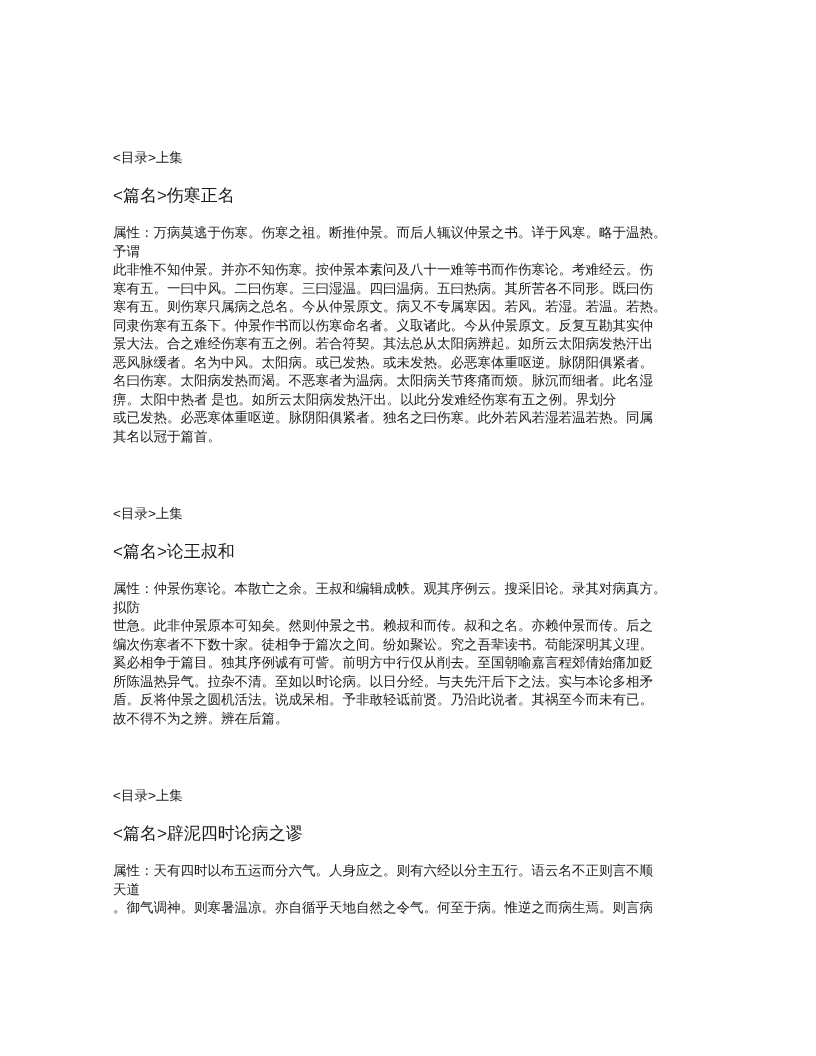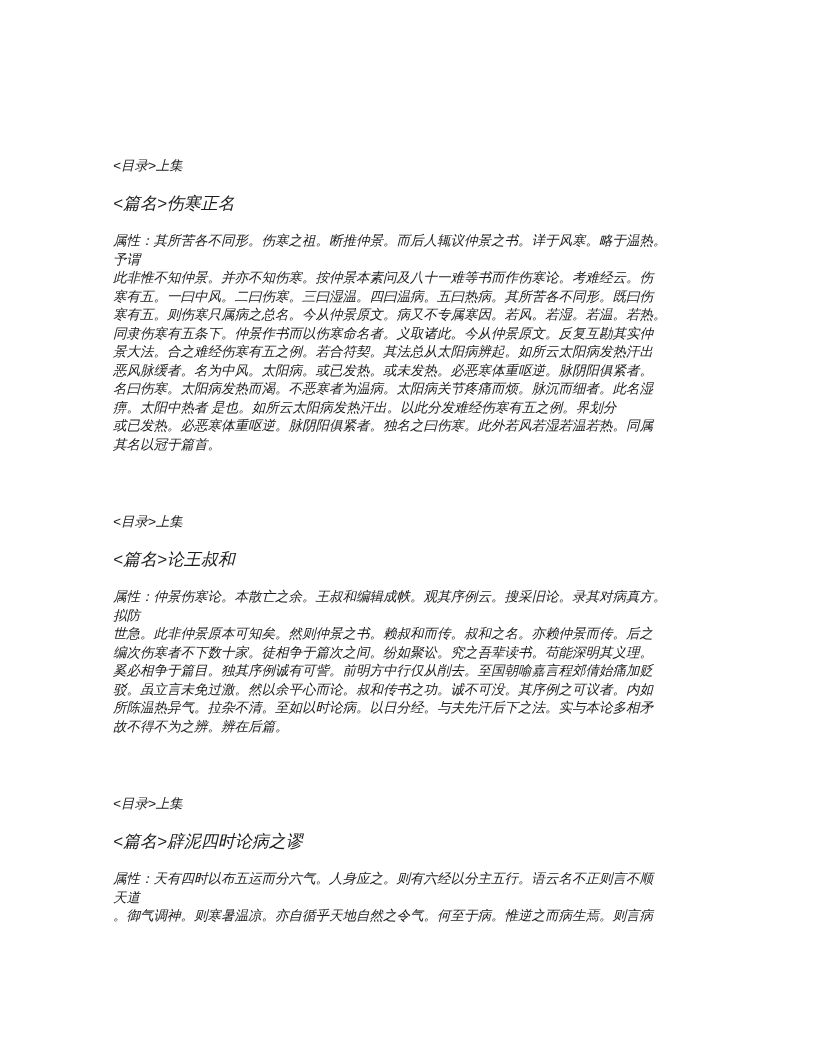--- a/index.html
+++ b/index.html
@@ -10,23 +10,22 @@
   body {
     width: 816px;
     height: 1056px;
     position: relative;
     font-family: "Liberation Sans", "DejaVu Sans", sans-serif;
     color: #1a1a1a;
   }
   .page {
     position: absolute;
     left: 113px;
-    top: 156px;
+    top: 148px;
     width: 620px;
-    font-style: italic;
   }
   .section {
     margin: 0 0 58px 0;
   }
   .toc-line {
     font-size: 13.5px;
     line-height: 19px;
     white-space: pre-wrap;
     margin-bottom: 19px;
   }
@@ -44,21 +43,21 @@
 </style>
 </head>
 <body>
 
 <div class="page">
 
   <div class="section">
     <div class="toc-line">&lt;目录&gt;上集</div>
     <div class="title-line">&lt;篇名&gt;伤寒正名</div>
     <div class="paragraph">
-        <div class="line">属性：其所苦各不同形。伤寒之祖。断推仲景。而后人辄议仲景之书。详于风寒。略于温热。</div>
+        <div class="line">属性：万病莫逃于伤寒。伤寒之祖。断推仲景。而后人辄议仲景之书。详于风寒。略于温热。</div>
         <div class="line">予谓</div>
         <div class="line">此非惟不知仲景。并亦不知伤寒。按仲景本素问及八十一难等书而作伤寒论。考难经云。伤</div>
         <div class="line">寒有五。一曰中风。二曰伤寒。三曰湿温。四曰温病。五曰热病。其所苦各不同形。既曰伤</div>
         <div class="line">寒有五。则伤寒只属病之总名。今从仲景原文。病又不专属寒因。若风。若湿。若温。若热。</div>
         <div class="line">同隶伤寒有五条下。仲景作书而以伤寒命名者。义取诸此。今从仲景原文。反复互勘其实仲</div>
         <div class="line">景大法。合之难经伤寒有五之例。若合符契。其法总从太阳病辨起。如所云太阳病发热汗出</div>
         <div class="line">恶风脉缓者。名为中风。太阳病。或已发热。或未发热。必恶寒体重呕逆。脉阴阳俱紧者。</div>
         <div class="line">名曰伤寒。太阳病发热而渴。不恶寒者为温病。太阳病关节疼痛而烦。脉沉而细者。此名湿</div>
         <div class="line">痹。太阳中热者 是也。如所云太阳病发热汗出。以此分发难经伤寒有五之例。界划分</div>
         <div class="line">或已发热。必恶寒体重呕逆。脉阴阳俱紧者。独名之曰伤寒。此外若风若湿若温若热。同属</div>
@@ -68,22 +67,22 @@
 
   <div class="section">
     <div class="toc-line">&lt;目录&gt;上集</div>
     <div class="title-line">&lt;篇名&gt;论王叔和</div>
     <div class="paragraph">
         <div class="line">属性：仲景伤寒论。本散亡之余。王叔和编辑成帙。观其序例云。搜采旧论。录其对病真方。</div>
         <div class="line">拟防</div>
         <div class="line">世急。此非仲景原本可知矣。然则仲景之书。赖叔和而传。叔和之名。亦赖仲景而传。后之</div>
         <div class="line">编次伤寒者不下数十家。徒相争于篇次之间。纷如聚讼。究之吾辈读书。苟能深明其义理。</div>
         <div class="line">奚必相争于篇目。独其序例诚有可訾。前明方中行仅从削去。至国朝喻嘉言程郊倩始痛加贬</div>
-        <div class="line">驳。虽立言未免过激。然以余平心而论。叔和传书之功。诚不可没。其序例之可议者。内如</div>
         <div class="line">所陈温热异气。拉杂不清。至如以时论病。以日分经。与夫先汗后下之法。实与本论多相矛</div>
+        <div class="line">盾。反将仲景之圆机活法。说成呆相。予非敢轻诋前贤。乃沿此说者。其祸至今而未有已。</div>
         <div class="line">故不得不为之辨。辨在后篇。</div>
       </div>
   </div>
 
   <div class="section">
     <div class="toc-line">&lt;目录&gt;上集</div>
     <div class="title-line">&lt;篇名&gt;辟泥四时论病之谬</div>
     <div class="paragraph">
         <div class="line">属性：天有四时以布五运而分六气。人身应之。则有六经以分主五行。语云名不正则言不顺</div>
         <div class="line">天道</div>

